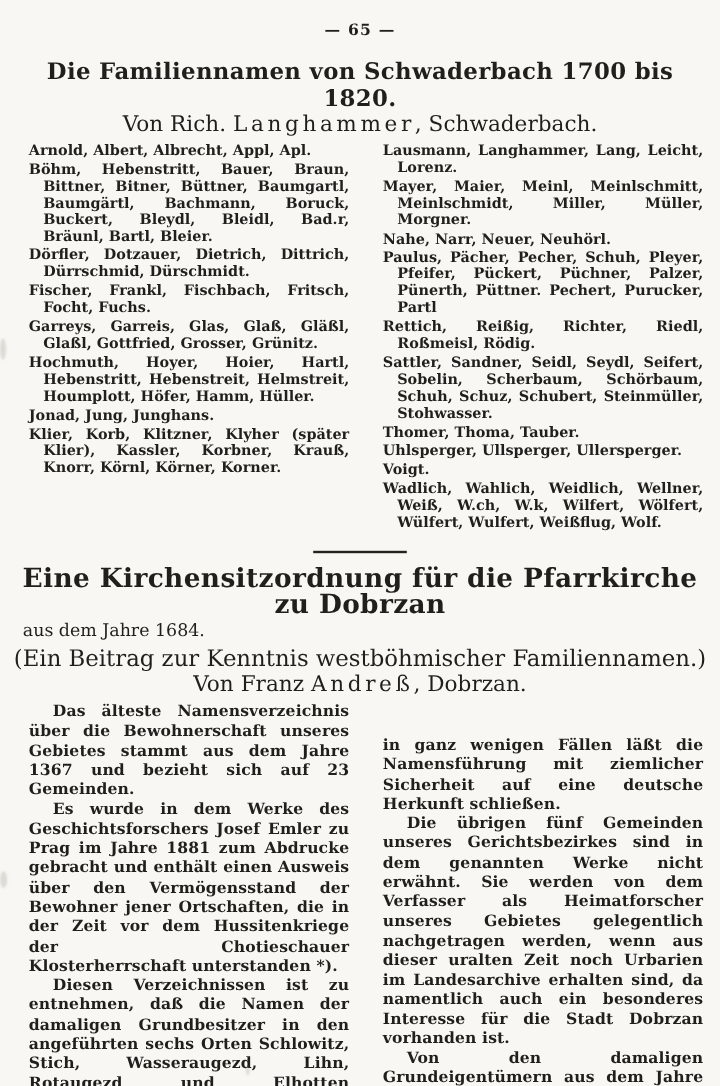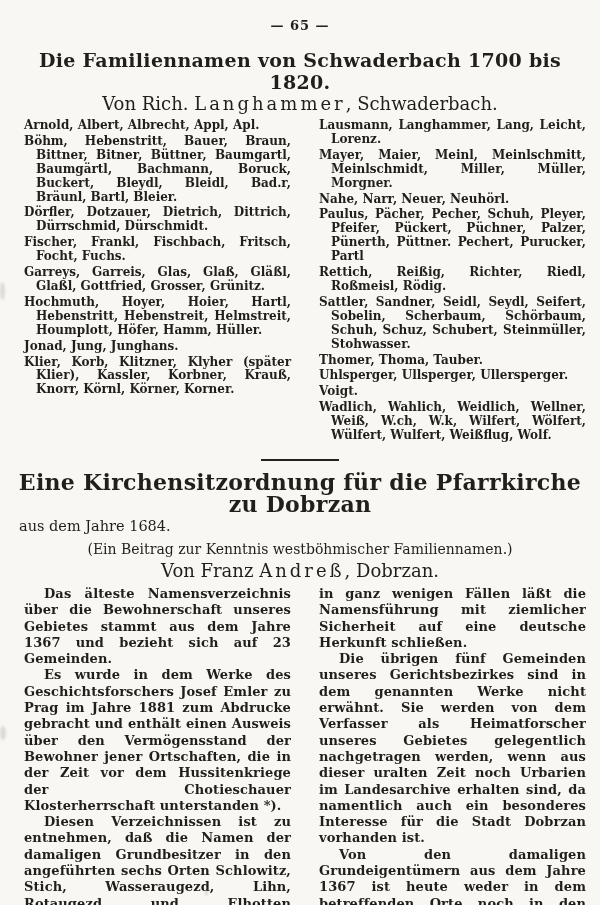--- a/index.html
+++ b/index.html
@@ -65,35 +65,35 @@
   .a2-subtitle{
     text-align:left;
     font-size:14.5px;
     line-height:17px;
     font-weight:normal;
     margin:0 0 6px;
     padding-left:19px;
   }
   .a2-note{
     text-align:center;
-    font-size:14px;
+    font-size:19px;
     line-height:16px;
     margin:0 0 6px;
   }
   .body-cols{margin-top:8px;}
   .para{
     margin:0;
     text-align:justify;
     font-size:13px;
     line-height:16.3px;
     font-weight:bold;
     text-indent:20px;
     letter-spacing:0.1px;
   }
-  .para.noindent{text-indent:0;}
+  .para.noindent{text-indent:0;margin-top:28px;}
   .artifact{
     position:absolute;
     background:#8a8larger878;
     background:#8a8878;
     opacity:0.25;
     border-radius:50%;
     filter:blur(1px);
   }
 </style>
 </head>

